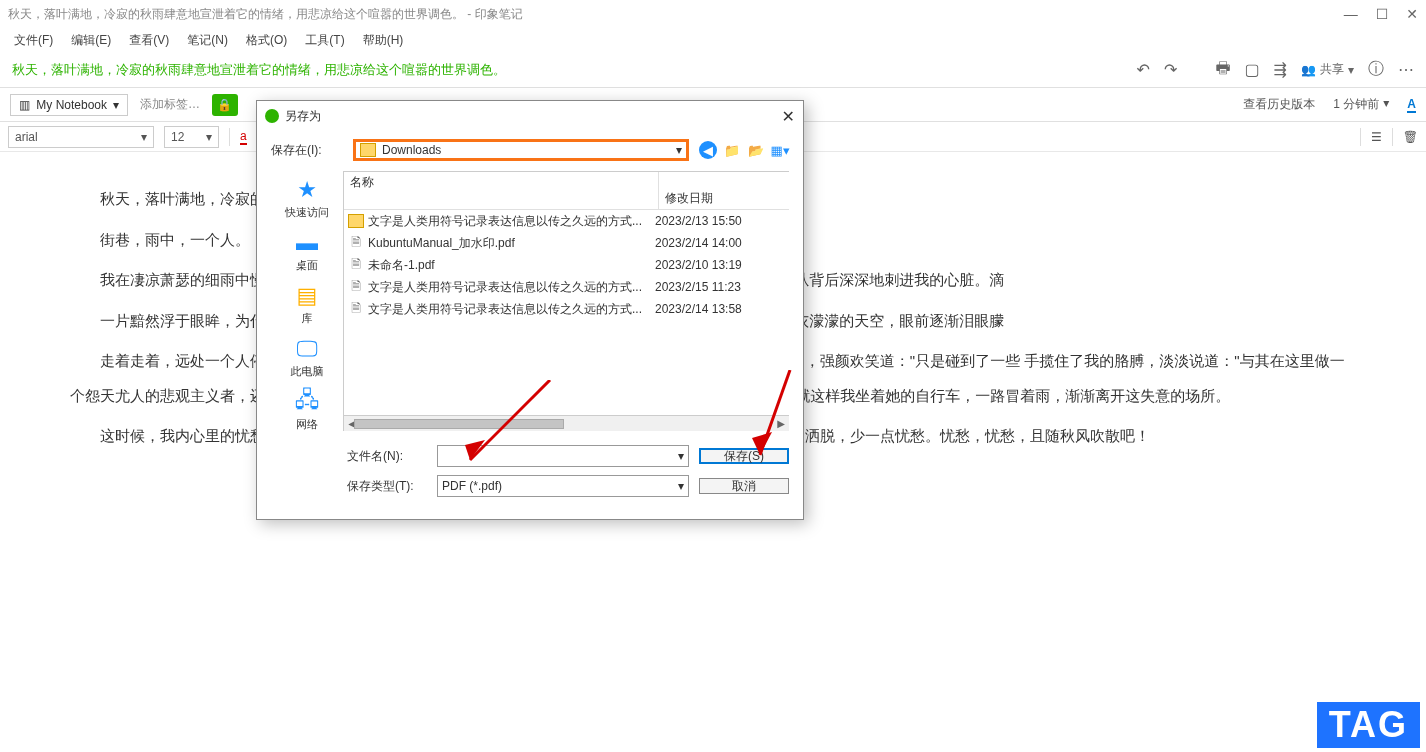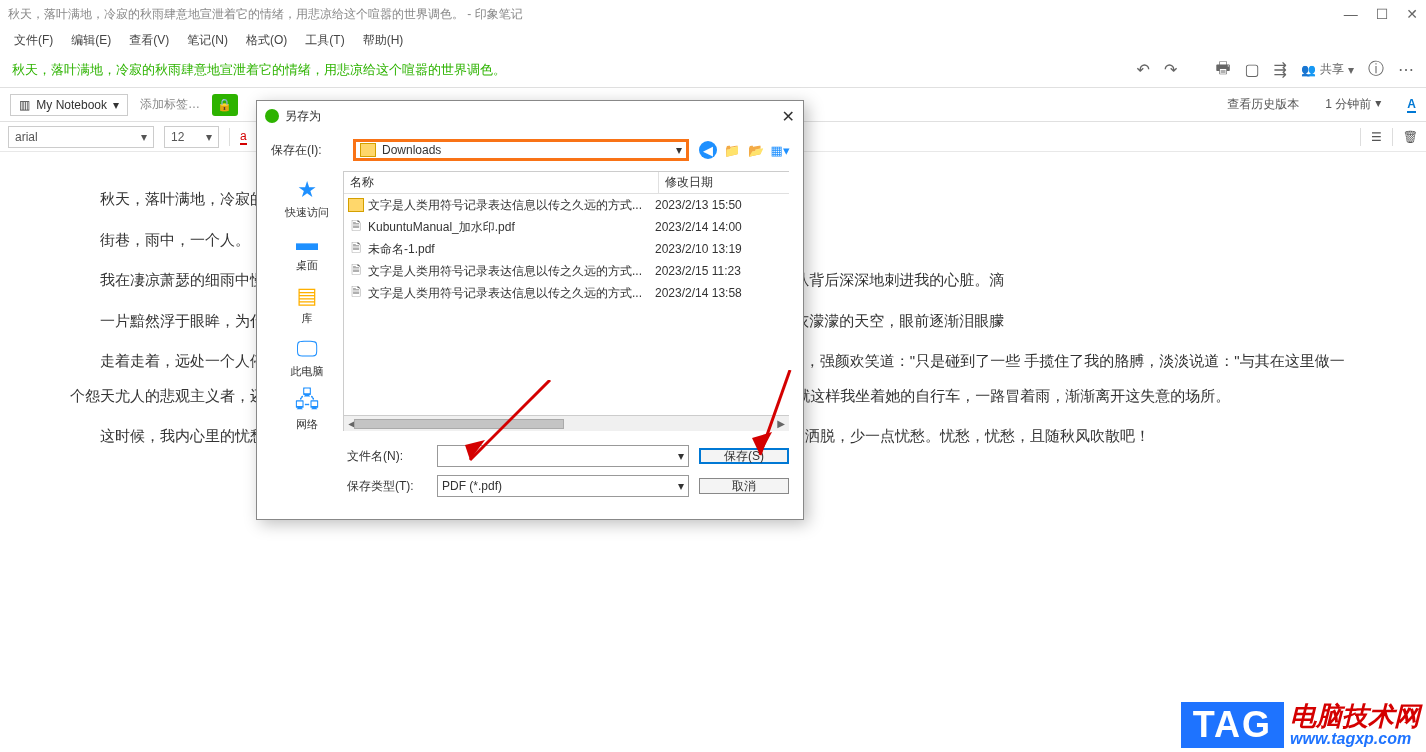--- a/index.html
+++ b/index.html
@@ -12,21 +12,21 @@
 .menubar span { padding:2px 6px; cursor:pointer; }
 .toolbar1 { height:36px; display:flex; align-items:center; justify-content:space-between; padding:0 12px; border-bottom:1px solid #e0e0e0; }
 .breadcrumb { color:#2db300; font-size:13px; }
 .toolbar1-right { display:flex; align-items:center; gap:14px; color:#666; }
 .ticon { font-size:16px; cursor:pointer; }
 .share-btn { display:flex; align-items:center; gap:4px; cursor:pointer; }
 .toolbar2 { height:34px; display:flex; align-items:center; padding:0 10px; gap:12px; border-bottom:1px solid #e0e0e0; }
 .nb-btn { border:1px solid #ccc; padding:3px 8px; display:flex; align-items:center; gap:6px; cursor:pointer; background:#fff; }
 .addtag { color:#888; cursor:pointer; }
 .alarm-btn { width:26px; height:22px; background:#2db300; color:#fff; border-radius:3px; display:flex; align-items:center; justify-content:center; }
-.hist-area { margin-left:auto; display:flex; gap:26px; color:#555; align-items:center; }
+.hist-area { margin-left:auto; display:flex; gap:18px; color:#555; align-items:center; }
 .hist-area .time { display:flex; align-items:flex-start; gap:4px; }
 .ul-a { color:#0078d4; font-weight:bold; border-bottom:2px solid #0078d4; }
 .fmt-bar { height:30px; display:flex; align-items:center; padding:0 8px; gap:10px; border-bottom:1px solid #e8e8e8; color:#555; }
 .fmt-dd { border:1px solid #ccc; height:22px; padding:0 6px; display:flex; align-items:center; gap:10px; background:#fff; min-width:50px; justify-content:space-between; }
 .fmt-bar .sep { width:1px; height:18px; background:#ddd; }
 .content { padding:30px 70px; font-size:15px; line-height:2.3; color:#333; position:relative; }
 .content p { text-indent:2em; margin-bottom:6px; }
 
 .dlg-back { position:absolute; top:100px; left:256px; width:548px; height:420px; background:#fff; border:1px solid #888; box-shadow:4px 4px 15px rgba(0,0,0,.25); z-index:50; }
 .dlg-tb { height:30px; display:flex; align-items:center; justify-content:space-between; padding:0 8px; }
@@ -40,21 +40,21 @@
 .nav-icons { display:flex; gap:6px; }
 .nav-icons span { width:18px; height:18px; display:flex; align-items:center; justify-content:center; font-size:13px; }
 .dlg-main { display:flex; height:260px; }
 .side-nav { width:72px; display:flex; flex-direction:column; align-items:center; gap:10px; padding-top:6px; }
 .side-nav .item { display:flex; flex-direction:column; align-items:center; gap:2px; color:#333; font-size:11px; cursor:pointer;}
 .side-nav .ico { width:32px; height:26px; display:flex; align-items:center; justify-content:center; font-size:22px; }
 .file-area { flex:1; border:1px solid #ccc; border-right:none; border-bottom:none; overflow:hidden; display:flex; flex-direction:column; }
 .file-head { display:flex; border-bottom:1px solid #e0e0e0; background:#fff; }
 .file-head div { padding:2px 6px; font-size:12px; }
 .fh-name { flex:1; border-right:1px solid #e0e0e0; }
-.fh-date { width:130px; }
+.fh-date { width:130px;margin-top:16px; }
 .file-list { flex:1; overflow:auto; }
 .frow { display:flex; align-items:center; height:22px; padding:0 4px; cursor:pointer; }
 .fico { width:16px; height:16px; margin-right:4px; display:inline-flex; align-items:center; justify-content:center; font-size:12px; }
 .fname { flex:1; white-space:nowrap; overflow:hidden; text-overflow:ellipsis; font-size:12px; }
 .fdate { width:130px; font-size:12px; color:#333; }
 .scroll-fake { height:16px; background:#f0f0f0; border-top:1px solid #ccc; position:relative; display:flex; align-items:center; }
 .scroll-thumb { position:absolute; left:10px; width:210px; height:10px; background:#c4c4c4; border:1px solid #aaa; }
 .scroll-arr { width:16px; text-align:center; color:#666; font-size:10px; }
 .dlg-bottom { padding:6px 14px 0 90px; }
 .form-row { display:flex; align-items:center; gap:10px; margin-bottom:8px; }
@@ -274,17 +274,13 @@
   <line x1="100" y1="0" x2="20" y2="80" stroke="#d40000" stroke-width="3"></line>
   <polygon points="20,80 35,60 15,65" fill="#d40000"></polygon>
 </svg>
 <svg class="arrow" style="left:730px;top:370px;width:80px;height:100px">
   <line x1="60" y1="0" x2="30" y2="85" stroke="#d40000" stroke-width="3"></line>
   <polygon points="30,85 42,62 22,68" fill="#d40000"></polygon>
 </svg>
 
 <div class="wm">
   <div class="tag">TAG</div>
-  <div class="txt">
-    <span class="l1">电脑技术网</span>
-    <span class="l2">www.tagxp.com</span>
-  </div>
 </div>
 
 </body></html>

